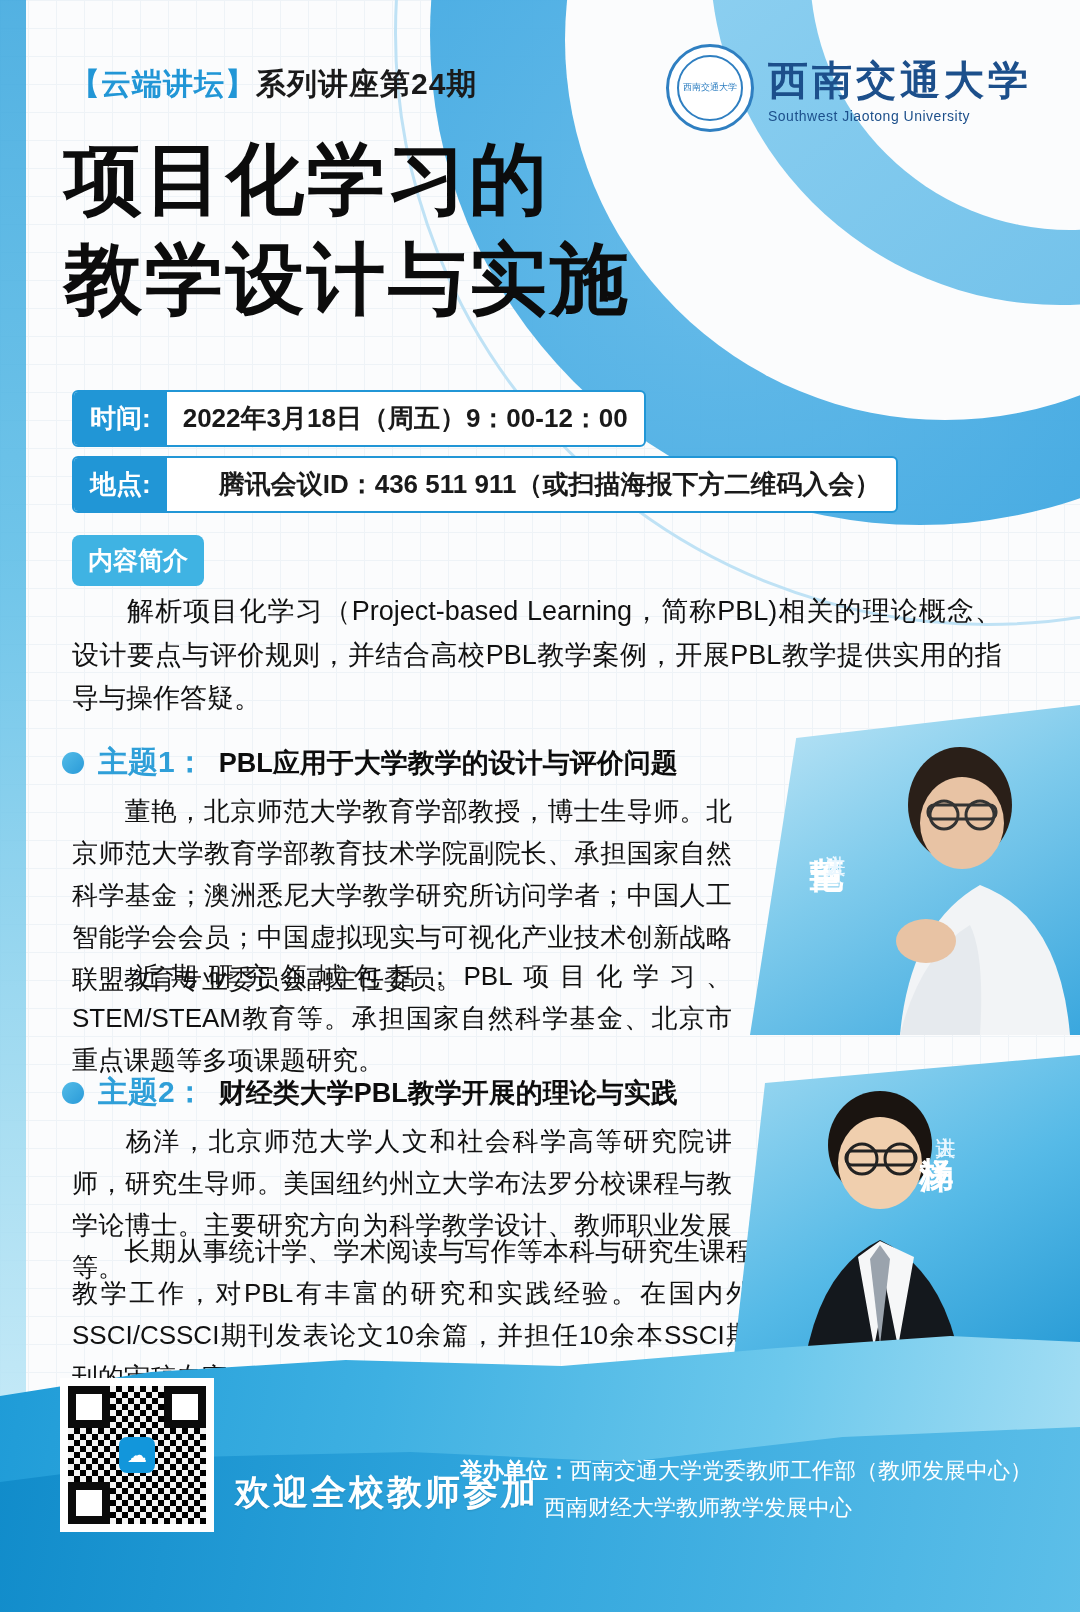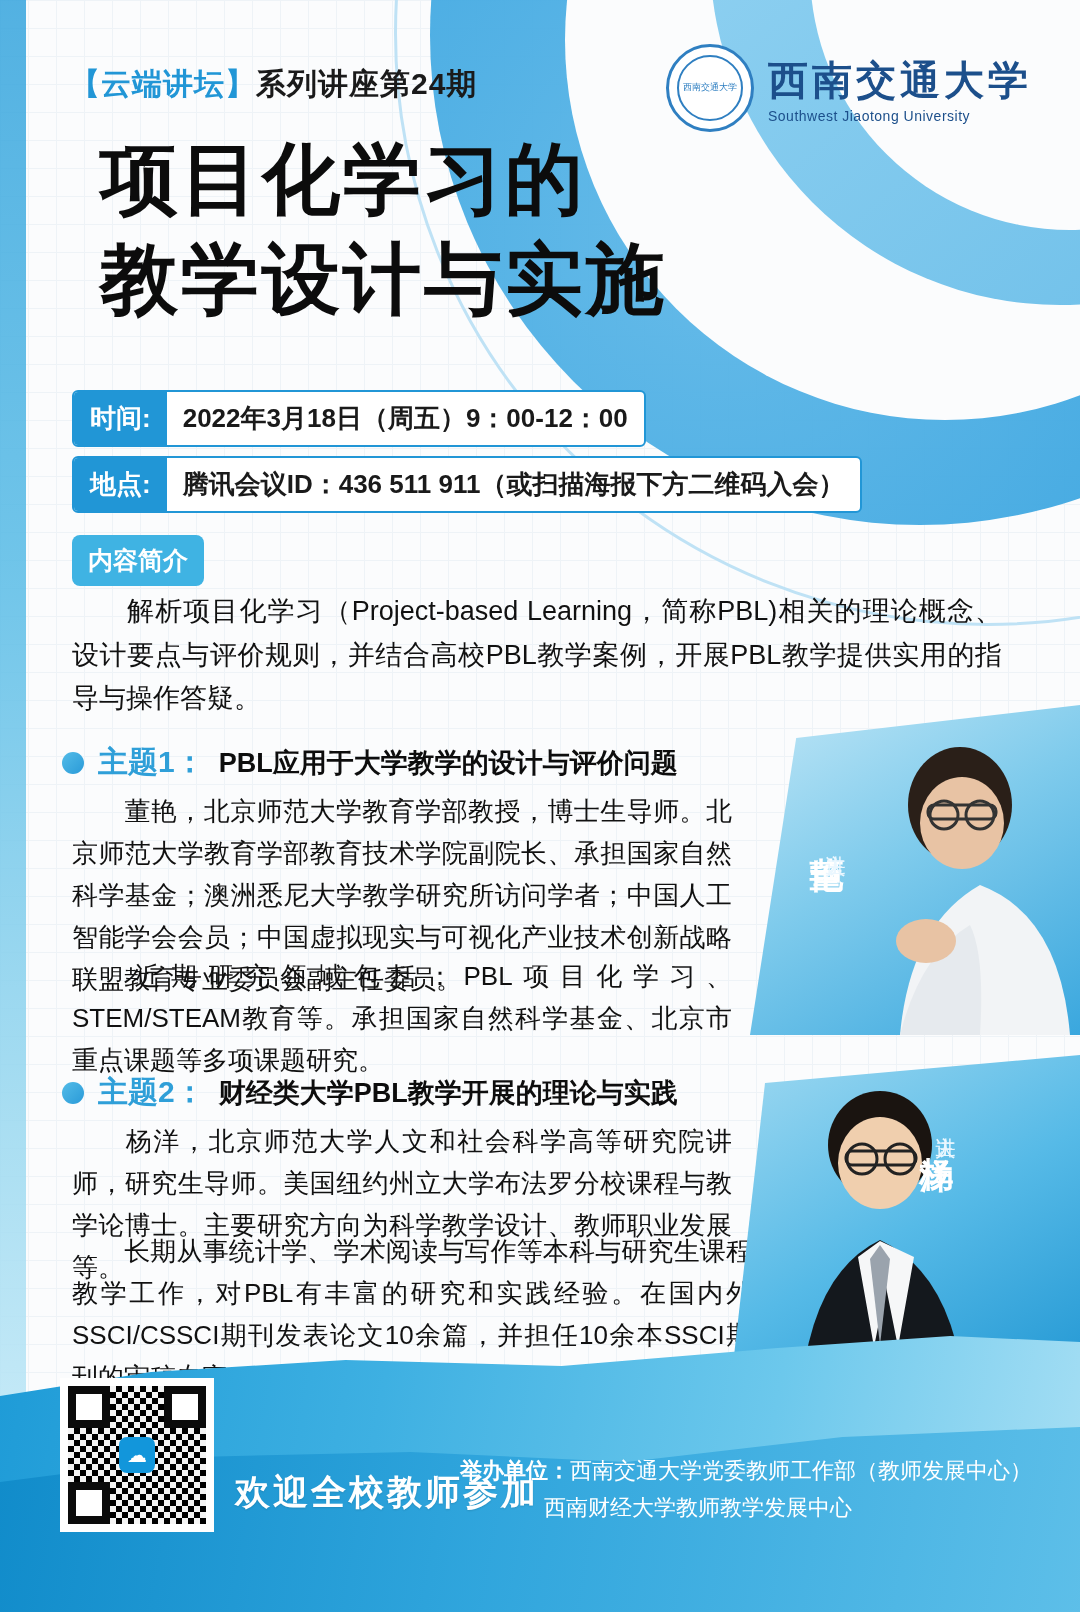--- a/index.html
+++ b/index.html
@@ -73,21 +73,20 @@
   .series{
     position:absolute;left:70px;top:64px;
     font-size:30px;font-weight:bold;color:#1a1a1a;letter-spacing:1px;
     white-space:nowrap;
   }
   .series .hl{color:#2196d6;}
   .title{
     position:absolute;left:64px;top:130px;width:700px;
     font-size:78px;line-height:1.28;font-weight:bold;color:#0c0c0c;
     letter-spacing:3px;
-    margin-left:36px;
   }
   .title .l2{display:block;}
   
   .logo{
     position:absolute;right:48px;top:44px;
     display:flex;align-items:center;gap:14px;
   }
   .logo-seal{
     width:88px;height:88px;border-radius:50%;
     border:3px solid #2f7fc1;background:#ffffff;
@@ -110,21 +109,21 @@
   }
   .inforow .tag{
     background:#2196d6;color:#ffffff;font-size:26px;font-weight:bold;
     padding:9px 16px;display:flex;align-items:center;white-space:nowrap;
   }
   .inforow .val{
     color:#1a1a1a;font-size:26px;font-weight:bold;
     padding:9px 16px;display:flex;align-items:center;white-space:nowrap;
   }
   #time-row{left:72px;top:390px;}
-  #place-row{left:72px;top:456px;}
+  #place-row{left:72px;top:456px;gap:36px;}
   
   .badge{
     position:absolute;left:72px;top:535px;
     background:#3fb3e3;color:#ffffff;font-size:25px;font-weight:bold;
     padding:9px 16px;border-radius:8px;white-space:nowrap;
   }
   
   .intro{
     position:absolute;left:72px;top:590px;width:930px;
     font-size:27px;line-height:1.62;color:#111111;text-align:justify;

